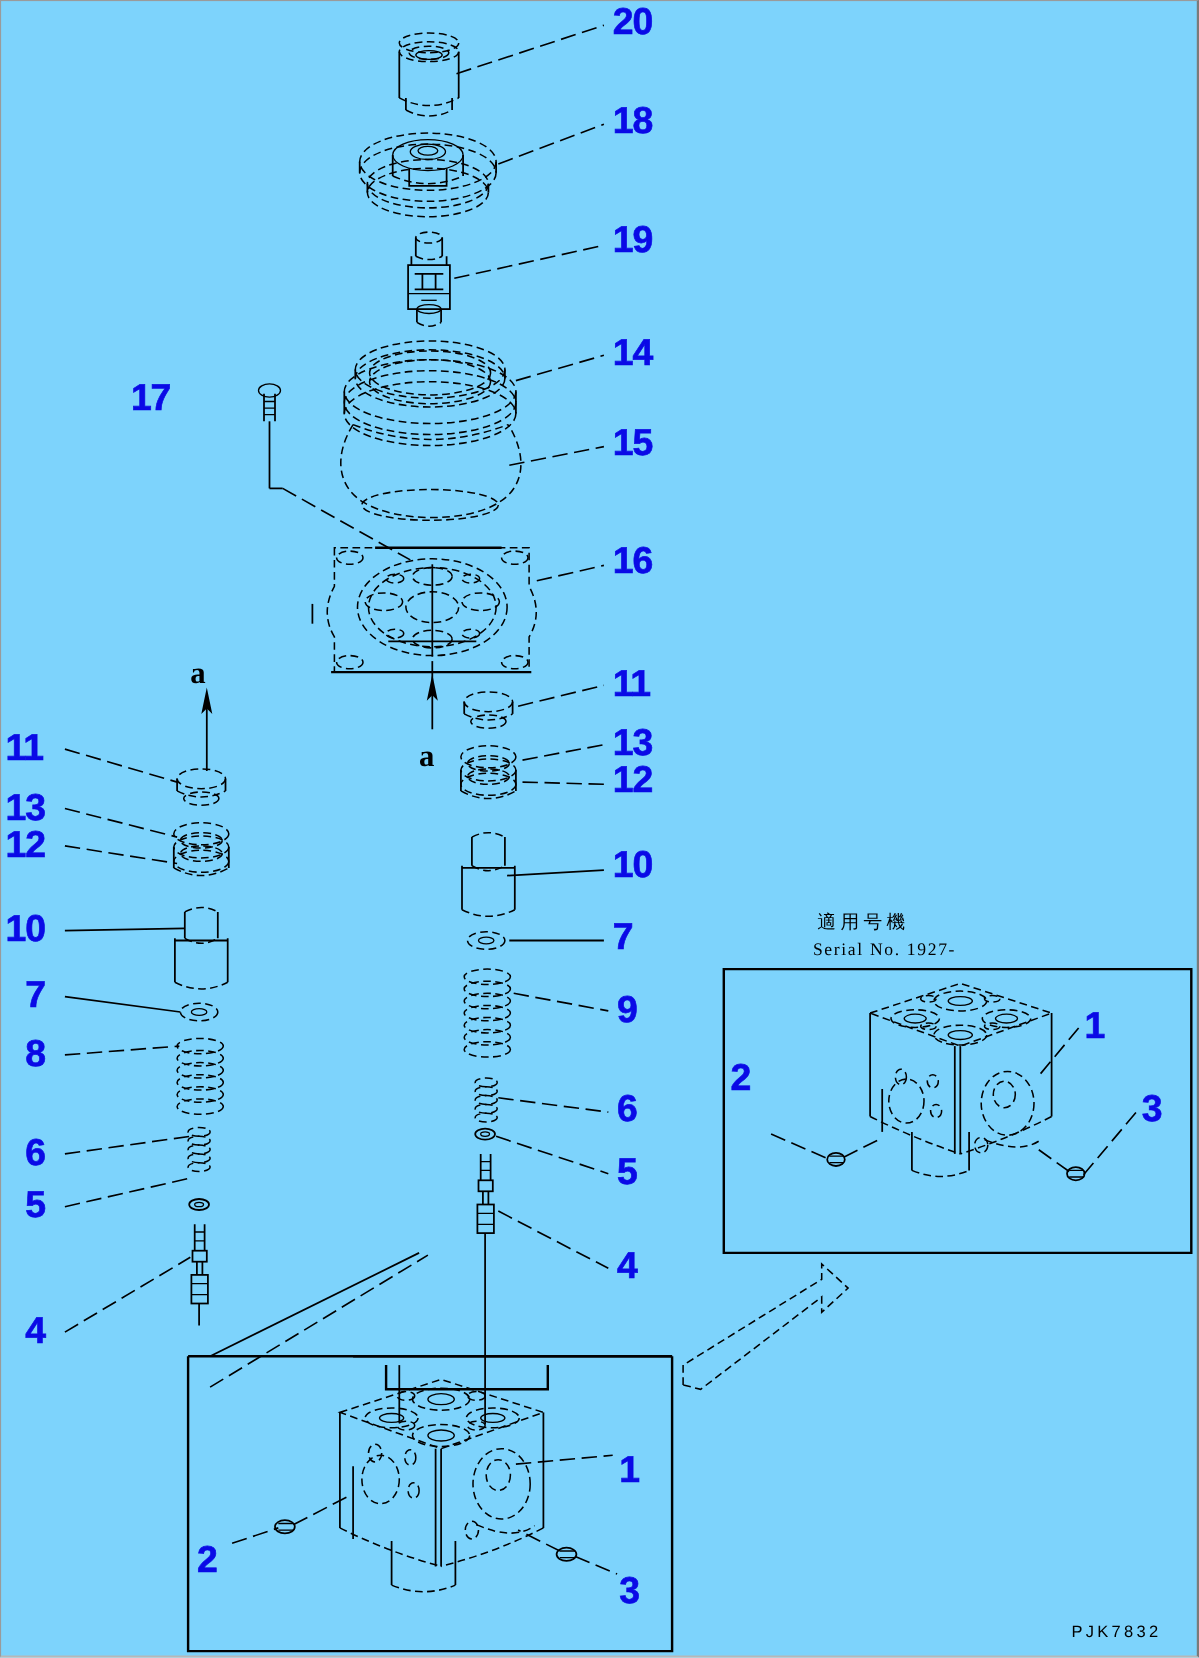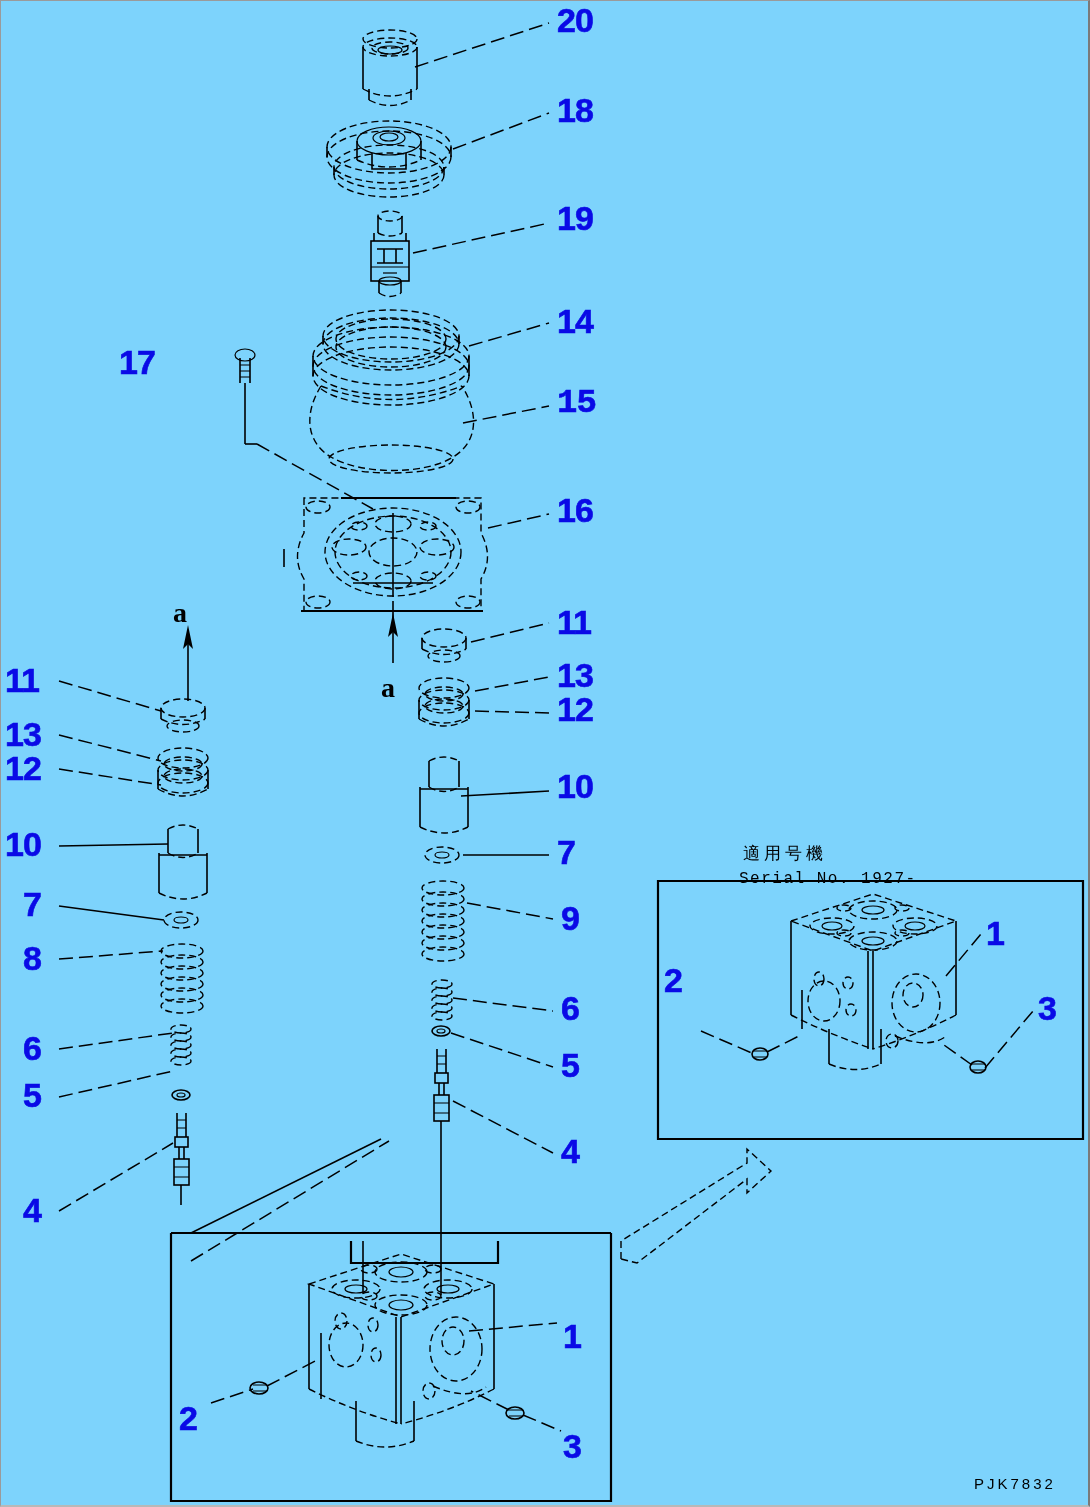--- a/index.html
+++ b/index.html
@@ -44,26 +44,25 @@
     position: absolute;
     color: #000000;
     font-family: "Liberation Serif", serif;
     font-weight: bold;
     font-size: 28px;
     line-height: 28px;
   }
   .note-text {
     position: absolute;
     color: #000000;
-    font-family: Liberation Mono, monospace;
+    font-family: Liberation Serif, serif;
     font-size: 16px;
     line-height: 19px;
     white-space: pre;
     letter-spacing: 1.5px;
-    margin-top: 16px;
   }
   .note-text.jp {
     font-size: 17px;
     letter-spacing: 4px;
   }
   .drawing-no {
     position: absolute;
     color: #000000;
     font-family: "Liberation Sans", sans-serif;
     font-size: 15px;
@@ -473,21 +472,21 @@
       <path class="dash2" d="M620 1258 L620 1240 L746 1162 L746 1148 L770 1170 L746 1192 L746 1178 L636 1262 Z"></path>
     </g>
 
   </svg>
 
   <div class="callout" style="left:556px; top:2px;">20</div>
   <div class="callout" style="left:556px; top:92px;">18</div>
   <div class="callout" style="left:556px; top:200px;">19</div>
   <div class="callout" style="left:556px; top:303px;">14</div>
   <div class="callout" style="left:118px; top:344px;text-align:center;">17</div>
-  <div class="callout" style="left:556px; top:385px;font-family:Liberation Mono, monospace;">15</div>
+  <div class="callout" style="left:556px; top:385px;">15</div>
   <div class="callout" style="left:556px; top:492px;">16</div>
   <div class="callout" style="left:556px; top:604px;">11</div>
   <div class="callout" style="left:556px; top:657px;">13</div>
   <div class="callout" style="left:556px; top:691px;">12</div>
   <div class="callout" style="left:4px; top:662px;">11</div>
   <div class="callout" style="left:4px; top:716px;">13</div>
   <div class="callout" style="left:4px; top:750px;">12</div>
   <div class="callout" style="left:556px; top:768px;">10</div>
   <div class="callout" style="left:4px; top:826px;">10</div>
   <div class="callout" style="left:556px; top:834px;">7</div>

